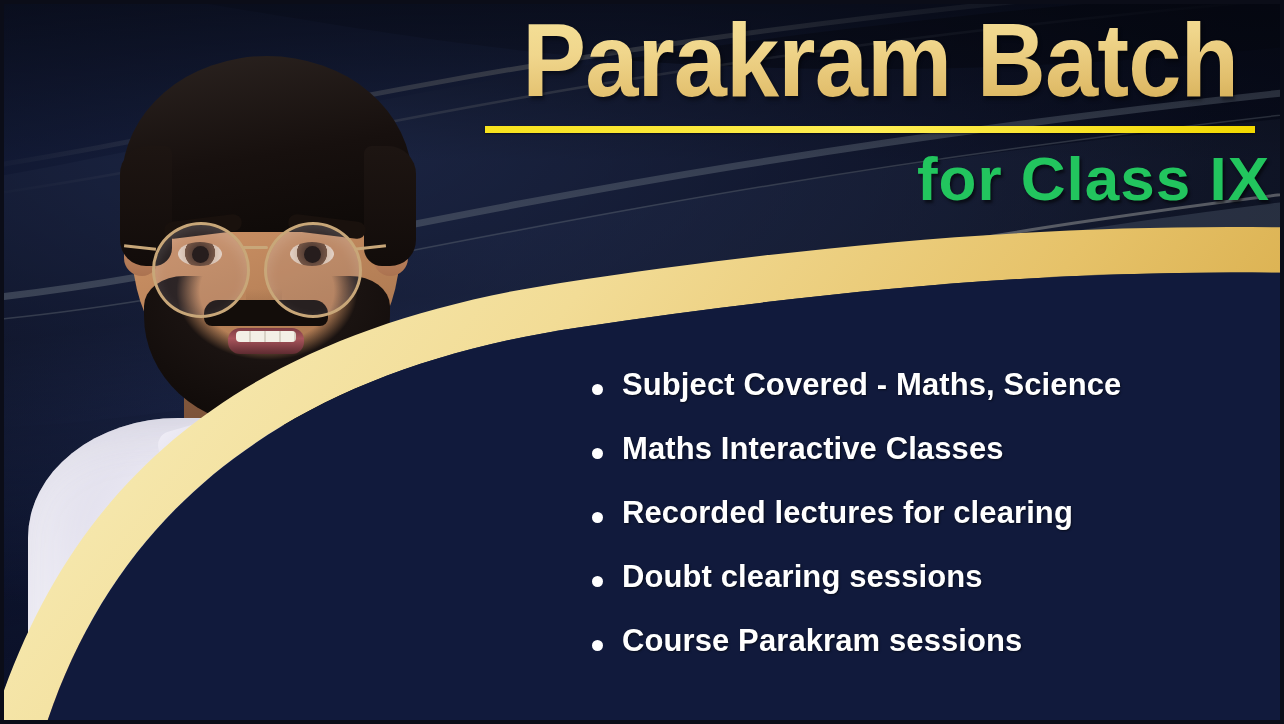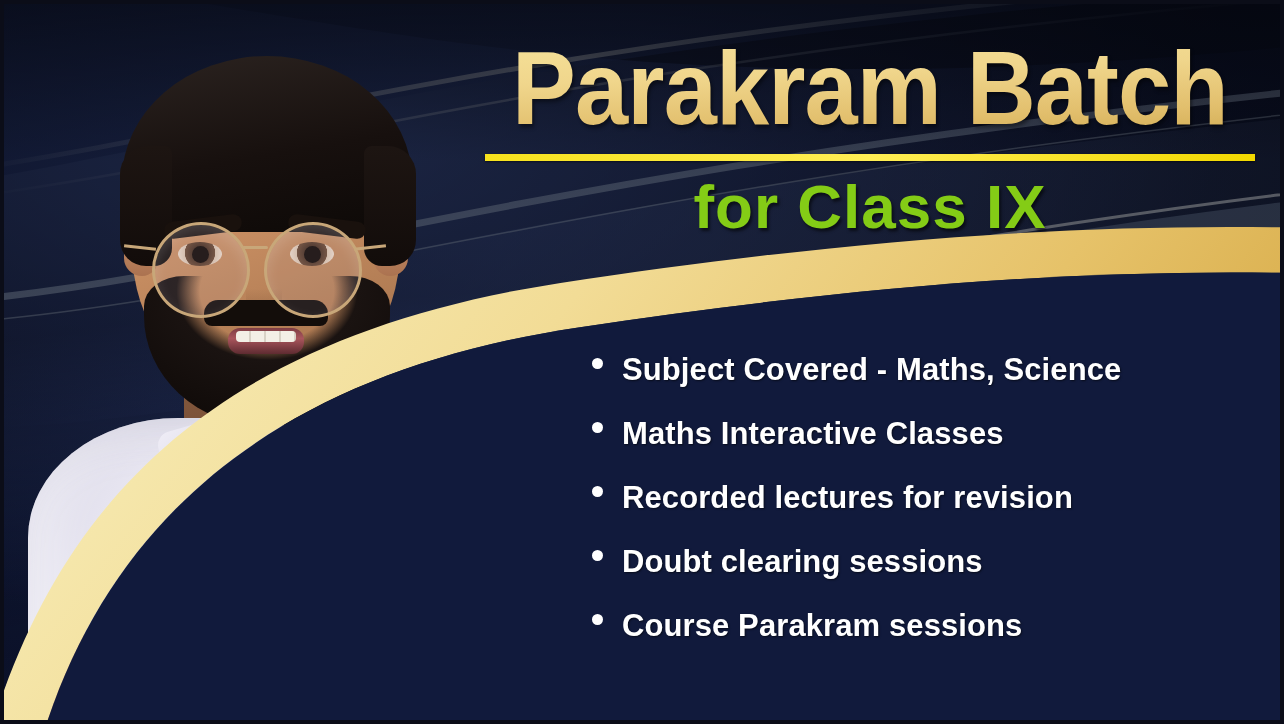--- a/index.html
+++ b/index.html
@@ -176,23 +176,23 @@
   .logo svg { width: 62px; height: 62px; display:block; }
 
   
   #swoosh { position:absolute; inset:0; }
   #swoosh svg { width:100%; height:100%; display:block; }
 
   
   #headline {
     position: absolute;
     left: 466px;
-    top: 28px;
+    top: 0;
     width: 800px;
-    text-align: center;
+    text-align: right;
   }
   #title {
     font-family: "Liberation Sans Narrow", "Liberation Sans", sans-serif;
     font-weight: 700;
     font-size: 104px;
     line-height: 112px;
     letter-spacing: -1px;
     transform: scaleX(0.92);
     transform-origin: center;
     background: linear-gradient(178deg, #f6e39b 0%, #f0d68c 38%, #e2bf6d 72%, #cfa94f 100%);
@@ -211,35 +211,35 @@
     background: linear-gradient(90deg,#f7e21d 0%, #ffee55 50%, #f2d800 100%);
     box-shadow: 0 1px 2px rgba(0,0,0,0.5);
   }
   #subtitle {
     margin-top: 12px;
     font-family: "Liberation Sans", sans-serif;
     font-weight: 700;
     font-size: 62px;
     line-height: 68px;
     letter-spacing: 1px;
-    color: #84cc16;
+    color: #22c55e;
     text-shadow: 2px 3px 3px rgba(0,0,0,0.55);
     white-space: nowrap;
   }
 
   
   #features {
     position: absolute;
     left: 588px;
     top: 334px;
     width: 690px;
   }
   .feature {
     display: flex;
-    align-items: center;
+    align-items: flex-end;
     height: 64px;
   }
   .feature .dot {
     width: 11px; height: 11px; min-width: 11px;
     border-radius: 50%;
     background: #ffffff;
     margin-right: 19px;
     position: relative;
     top: -7px;
   }
@@ -389,21 +389,21 @@
     <div class="feature">
       <span class="dot"></span>
       <span class="txt">Subject Covered - Maths, Science</span>
     </div>
     <div class="feature">
       <span class="dot"></span>
       <span class="txt">Maths Interactive Classes</span>
     </div>
     <div class="feature">
       <span class="dot"></span>
-      <span class="txt">Recorded lectures for revision</span>
+      <span class="txt">Recorded lectures for clearing</span>
     </div>
     <div class="feature">
       <span class="dot"></span>
       <span class="txt">Doubt clearing sessions</span>
     </div>
     <div class="feature">
       <span class="dot"></span>
       <span class="txt">Course Parakram sessions</span>
     </div>
   </div>

